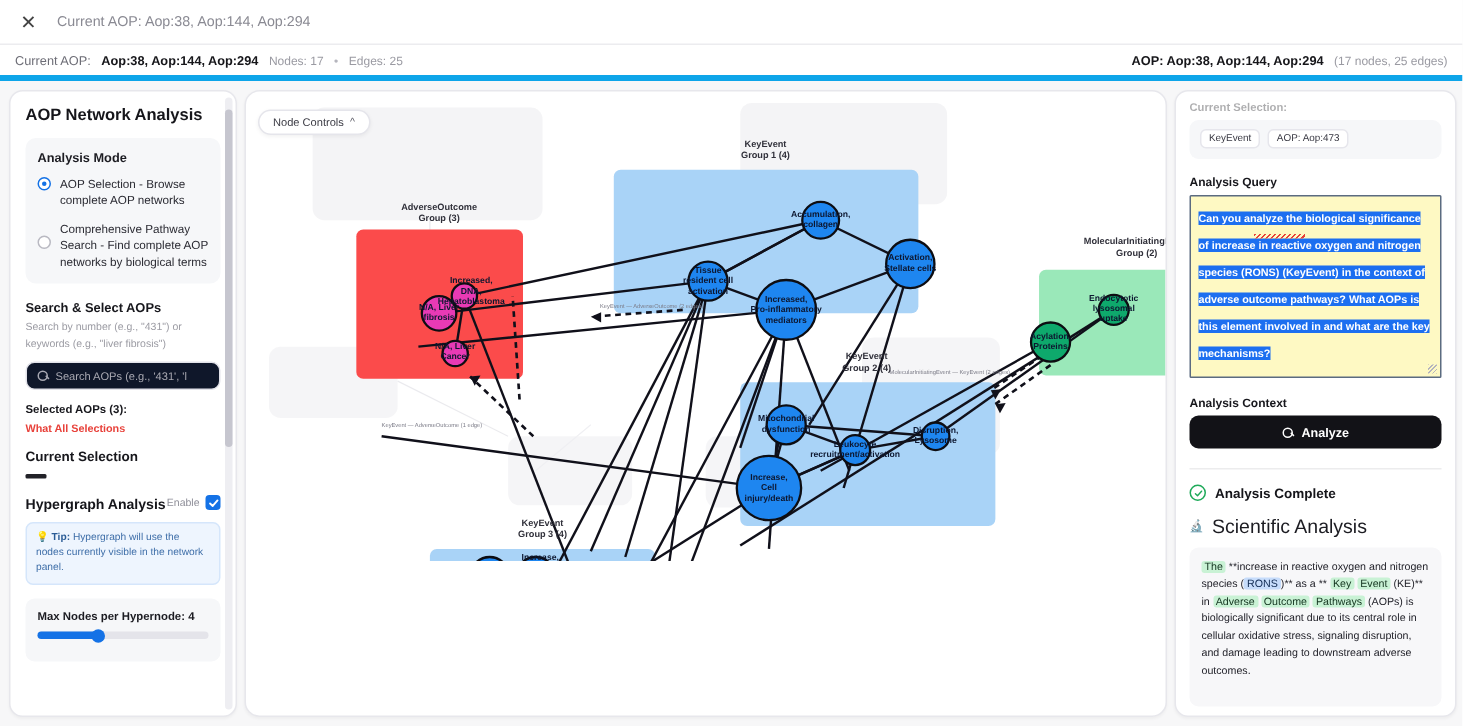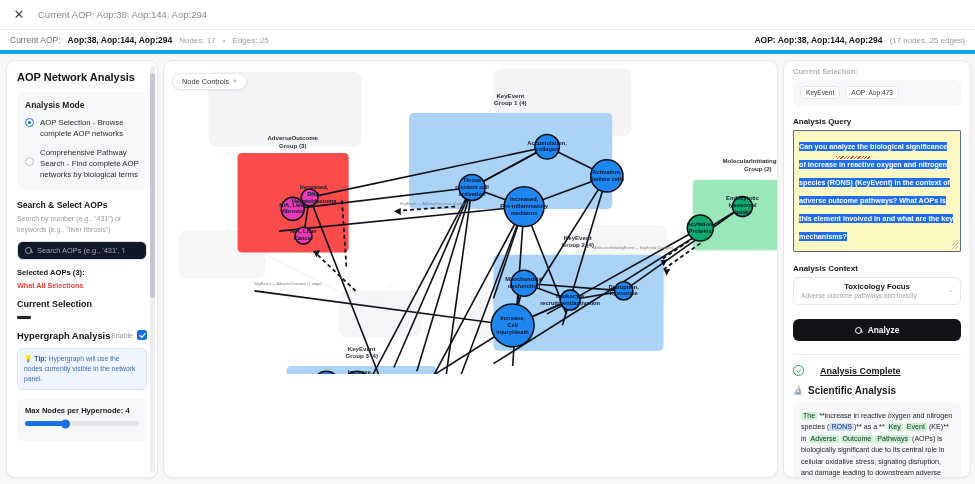--- a/index.html
+++ b/index.html
@@ -172,30 +172,30 @@
   .select-sub { font-size: 6.6px; color:#a2a2ab; margin-top:1px; }
   .select-caret { position:absolute; right:7px; top:8px; font-size:6px; color:#9d9da6; }
   .analyze-btn {
     background:#121217; border-radius:6px; height: 22px; display:flex;
     align-items:center; justify-content:center; gap:6px; color:#fff;
     font-size: 8.4px; font-weight:700; cursor:pointer; margin-bottom: 13px;
   }
   .analyze-btn .mag2 { width:7px;height:7px;border:1.2px solid #fff;border-radius:50%;position:relative;}
   .analyze-btn .mag2::after{content:"";position:absolute;width:3px;height:1.2px;background:#fff;transform:rotate(45deg);right:-2.4px;bottom:0.2px;}
   .divider { height:1px; background:#ececed; margin-bottom: 10px; }
-  .complete-row { display:flex; align-items:center; gap:16px; margin-bottom: 9px; text-decoration: underline; }
+  .complete-row { display:flex; align-items:center; gap:6px; margin-bottom: 9px; }
   .check-circle {
     width:11px;height:11px;border:1.4px solid #1faa5a;border-radius:50%;
     display:flex;align-items:center;justify-content:center;
   }
   .check-circle svg{width:6px;height:6px;}
   .complete-txt { font-size: 9px; font-weight:700; color:#15151a; }
   .sci-row { display:flex; align-items:center; gap:5px; margin-bottom: 7px; }
   .sci-icon { font-size: 8px; }
-  .sci-txt { font-size: 10px; font-weight:700; color:#1c1c22; }
+  .sci-txt { font-size: 13px; font-weight:400; color:#1c1c22; }
   .analysis-card {
     background:#f7f7f9; border-radius:6px; padding: 8px 8px 10px 8px;
     font-size: 7.1px; line-height: 1.62; color:#23232b;
   }
   .hl-green { background:#c9f2d5; border-radius:2px; padding: 0 2px; color:#13341f; }
   .hl-blue  { background:#c6dcfb; border-radius:2px; padding: 0 2px; color:#102a52;margin-top:44px; }
   .para { margin-bottom: 8px; }
 </style>
 </head>
 <body>
@@ -486,25 +486,20 @@
         </div>
 
         <div class="field-label">Analysis Query</div>
         <div class="query-box">
           <span class="query-text">Can you analyze the biological significance of increase in reactive oxygen and nitrogen species (RONS) (KeyEvent) in the context of adverse outcome pathways? What AOPs is this element involved in and what are the key mechanisms?</span>
           <div class="squiggle"></div>
           <div class="resize-corner"></div>
         </div>
 
         <div class="field-label">Analysis Context</div>
-        <div class="select-box">
-          <div class="select-val">Toxicology Focus</div>
-          <div class="select-sub">Adverse outcome pathways and toxicity</div>
-          <div class="select-caret">⌄</div>
-        </div>
 
         <div class="analyze-btn">
           <span class="mag2"></span>
           <span>Analyze</span>
         </div>
 
         <div class="divider"></div>
 
         <div class="complete-row">
           <span class="check-circle">

